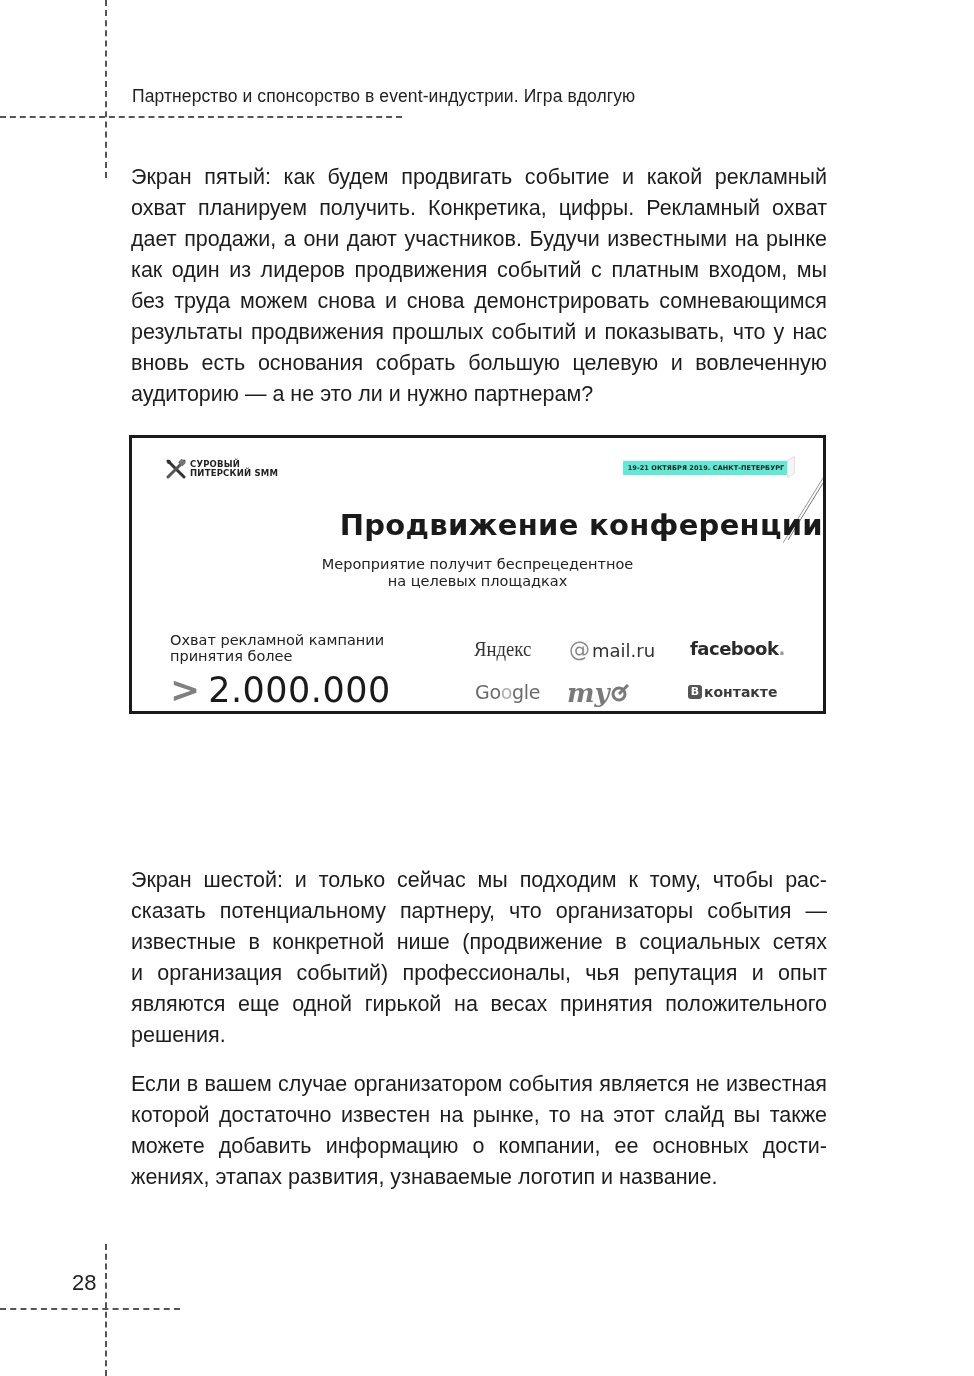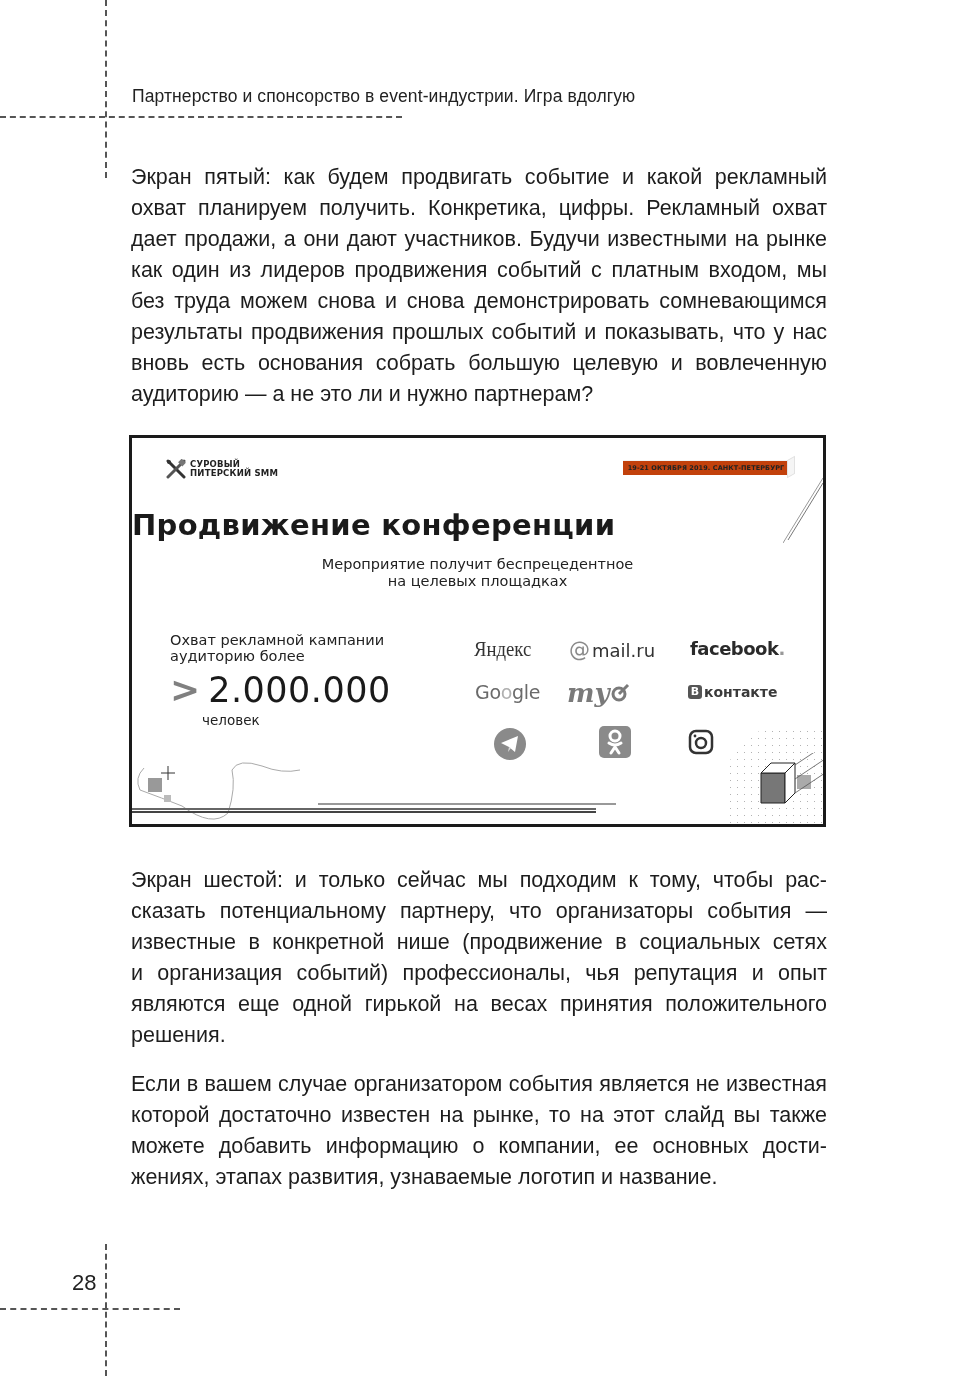--- a/index.html
+++ b/index.html
@@ -10,28 +10,28 @@
 
   .running-head { position: absolute; left: 132px; top: 86px; font-size: 17.5px; color: #222; letter-spacing: 0.1px; white-space: nowrap; }
 
   .para { position: absolute; left: 131px; width: 696px; font-size: 21.5px; line-height: 31px; color: #1d1d1d; text-align: justify; text-align-last: left; }
   .para .line { display: block; text-align: justify; text-align-last: justify; white-space: nowrap; }
   .para .line.last { text-align-last: left; }
 
   .page-num { position: absolute; left: 72px; top: 1270px; font-size: 22px; color: #222; }
 
   
-  .slide { position: absolute; left: 129px; top: 435px; width: 697px; height: 392px; border: 3px solid #1a1a1a; background: #fff; overflow: hidden; box-sizing: border-box; }
+  .slide { position: absolute; left: 129px; top: 435px; width: 697px; height: 279px; border: 3px solid #1a1a1a; background: #fff; overflow: hidden; box-sizing: border-box; }
   .slide-logo { position: absolute; left: 33px; top: 21px; display: flex; align-items: center; gap: 3px; }
   .slide-logo .logo-text { font-family: "DejaVu Sans", sans-serif; font-weight: bold; font-size: 8.5px; line-height: 9.5px; color: #222; letter-spacing: 0.2px; }
-  .date-box { position: absolute; left: 491px; top: 22px; width: 166px; height: 14px; background: #c2410c; border-top: 1px solid #f3f3f3; font-family: "DejaVu Sans", sans-serif; font-weight: bold; font-size: 6.5px; color: #222; display: flex; align-items: center; justify-content: center; letter-spacing: 0.1px; }
+  .date-box { position: absolute; left: 491px; top: 22px; width: 166px; height: 14px; background: #5eead4; border-top: 1px solid #f3f3f3; font-family: "DejaVu Sans", sans-serif; font-weight: bold; font-size: 6.5px; color: #222; display: flex; align-items: center; justify-content: center; letter-spacing: 0.1px; }
   .date-box::after { content: ""; position: absolute; right: -6px; top: -3px; width: 6px; height: 16px; background: #f5f5f5; transform: skewY(-30deg); border: 1px solid #e2e2e2; }
   .deco-lines { position: absolute; right: 0; top: 40px; }
 
-  .slide-title { position: absolute; left: 0; right: 0; top: 70px; text-align: left; }
+  .slide-title { position: absolute; left: 0; right: 0; top: 70px; text-align: right; }
   .slide-title span { font-family: "DejaVu Sans", sans-serif; font-weight: bold; font-size: 29px; color: #1a1a1a; letter-spacing: 0.3px; display: inline-block; position: relative; }
   .slide-title span::after { content: ""; position: absolute; left: -4px; right: -4px; bottom: 3px; height: 5px; background: #8f8f8f; z-index: -1; }
   .slide-sub { position: absolute; left: 0; right: 0; top: 118px; text-align: center; font-family: "DejaVu Sans", sans-serif; font-weight: normal; font-size: 14.5px; line-height: 16.5px; color: #222; }
 
   .reach-label { position: absolute; left: 38px; top: 195px; font-family: "DejaVu Sans", sans-serif; font-size: 14.5px; line-height: 15.5px; color: #222; }
   .reach-row { position: absolute; left: 38px; top: 232px; display: flex; align-items: center; }
   .reach-gt { font-family: "DejaVu Sans", sans-serif; font-weight: bold; font-size: 36px; color: #808080; margin-right: 8px; line-height: 40px; }
   .reach-num { font-family: "DejaVu Sans", sans-serif; font-weight: normal; font-size: 35px; color: #1a1a1a; letter-spacing: 0.5px; line-height: 40px; }
   .reach-unit { position: absolute; left: 70px; top: 274px; font-family: "DejaVu Sans", sans-serif; font-size: 13.5px; color: #222; }
 
@@ -106,21 +106,21 @@
     <span>Продвижение конференции</span>
   </div>
 
   <div class="slide-sub">
     <div>Мероприятие получит беспрецедентное</div>
     <div>на целевых площадках</div>
   </div>
 
   <div class="reach-label">
     <div>Охват рекламной кампании</div>
-    <div>аудиторию более</div>
+    <div>принятия более</div>
   </div>
   <div class="reach-row">
     <span class="reach-gt">&gt;</span>
     <span class="reach-num">2.000.000</span>
   </div>
   <div class="reach-unit">человек</div>
 
   <div class="logos">
     <div class="logo lg-yandex">Яндекс</div>
     <div class="logo lg-mail">

